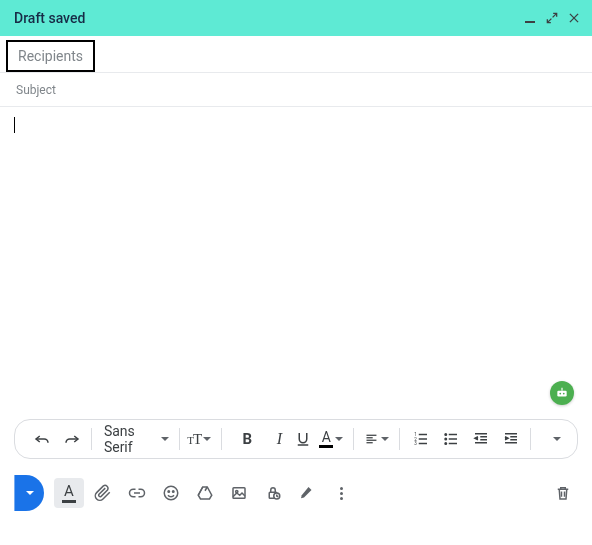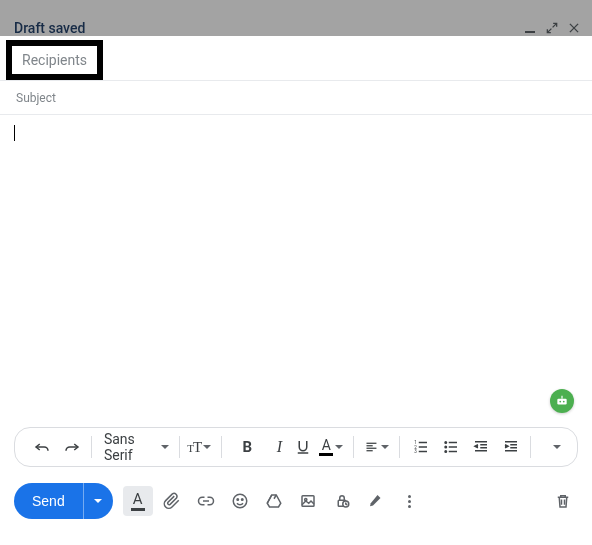--- a/index.html
+++ b/index.html
@@ -8,23 +8,23 @@
       font-family: Roboto, Arial, sans-serif;
       font-size: 14px;
       color: #202124;
       width: 592px;
       height: 545px;
       overflow: hidden;
       position: relative;
       background: #fff;
     }
     .header {
-      background: #a3a3a3;
-      display: flex;
-      align-items: flex-end;
+      background: #5eead4;
+      display: flex;
+      align-items: center;
       justify-content: space-between;
       padding: 0 10px 0 14px;
       height: 36px;
     }
     .header-title {
       color: #172b46;
       font-weight: 500;
       font-size: 14px;
     }
     .header-icons {
@@ -52,21 +52,21 @@
     .field-input {
       border: none;
       outline: none;
       width: 100%;
       font-size: 12px;
       color: #5f6368;
       font-family: inherit;
     }
     .field-input::placeholder { color: #80868b; }
     .highlight-recipients {
-      border: 6px solid #000000;
+      border: 2px solid #000000;
       padding: 6px 10px;
       margin-top: 4px;
       margin-left: 6px;
       display: inline-block;
     }
     .highlight-recipients .placeholder-text {
       color: #80868b;
       font-size: 14px;
     }
     .recipients-container {
@@ -381,21 +381,20 @@
   </div>
   <div class="divider"></div>
   <div class="tbtn">
     <span class="caret-down"></span>
   </div>
 </div>
 
 <div class="bottom-bar">
   <div class="left-actions">
     <div class="send-group">
-      <button class="send-btn">Send</button>
       <button class="send-more">
         <span class="caret-down"></span>
       </button>
     </div>
     <div class="action-icons">
       <div class="abtn active">
         <span class="format-A-underline">
             <span class="A">A</span>
             <span class="bar"></span>
           </span>

